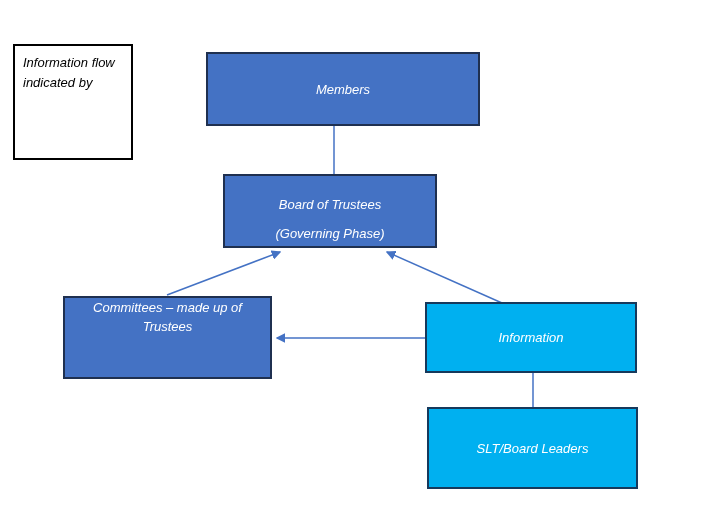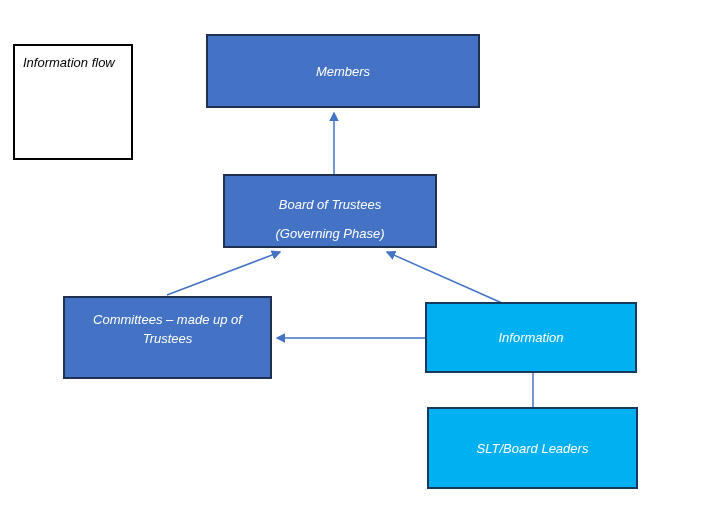--- a/index.html
+++ b/index.html
@@ -31,23 +31,23 @@
     text-align:center;color:#ffffff;font-size:13px;line-height:19px;
   }
   .node.blue{
     background:var(--primary-blue-fill);
     border:2px solid var(--primary-blue-border);
   }
   .node.cyan{
     background:var(--cyan-fill);
     border:2px solid var(--cyan-border);
   }
-  .node-members{left:206px;top:34px;width:274px;height:74px;}
+  .node-members{left:206px;top:52px;width:274px;height:74px;}
   .node-board{left:223px;top:174px;width:214px;height:74px;justify-content:flex-start;padding-top:19px;row-gap:10px;}
-  .node-committees{left:63px;top:296px;width:209px;height:83px;justify-content:flex-start;padding-top:12px;}
+  .node-committees{left:63px;top:296px;width:209px;height:83px;justify-content:flex-start;}
   .node-headteacher{left:425px;top:302px;width:212px;height:71px;}
   .node-slt{left:427px;top:407px;width:211px;height:82px;}
   .legend{
     position:absolute;left:13px;top:44px;width:120px;height:116px;
     background:#ffffff;border:2px solid var(--legend-border);
     padding:7px 8px;color:#000000;font-size:13px;line-height:19.5px;
     text-align:left;
   }
   .legend div{white-space:nowrap;}
 </style>
@@ -64,20 +64,21 @@
     </defs>
     <line x1="334" y1="174" x2="334" y2="113" marker-end="url(#arrow)"></line>
     <line x1="167" y1="295" x2="280" y2="252" marker-end="url(#arrow)"></line>
     <line x1="502" y1="303" x2="387" y2="252" marker-end="url(#arrow)"></line>
     <line x1="425" y1="338" x2="277" y2="338" marker-end="url(#arrow)"></line>
     <line x1="533" y1="373" x2="533" y2="407"></line>
   </svg>
 
   <div class="legend">
     <div>Information flow</div>
+    <div>indicated by</div>
   </div>
 
   <div class="node blue node-members">
     <div>Members</div>
   </div>
 
   <div class="node blue node-board">
     <div>Board of Trustees</div>
     <div>(Governing Phase)</div>
   </div>

